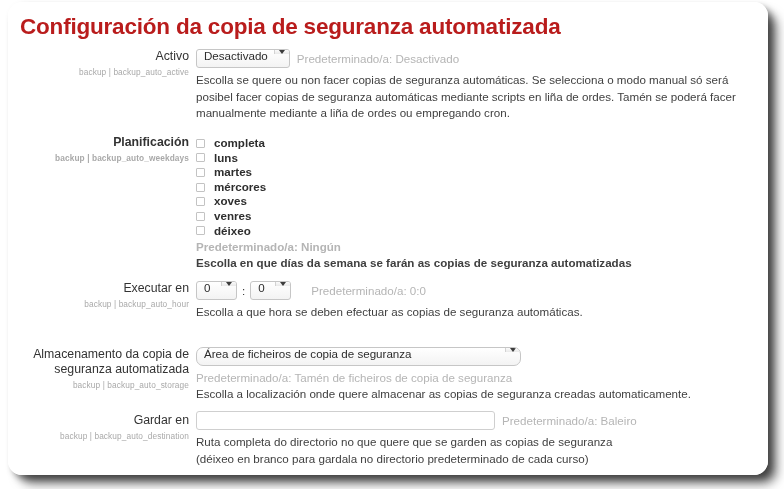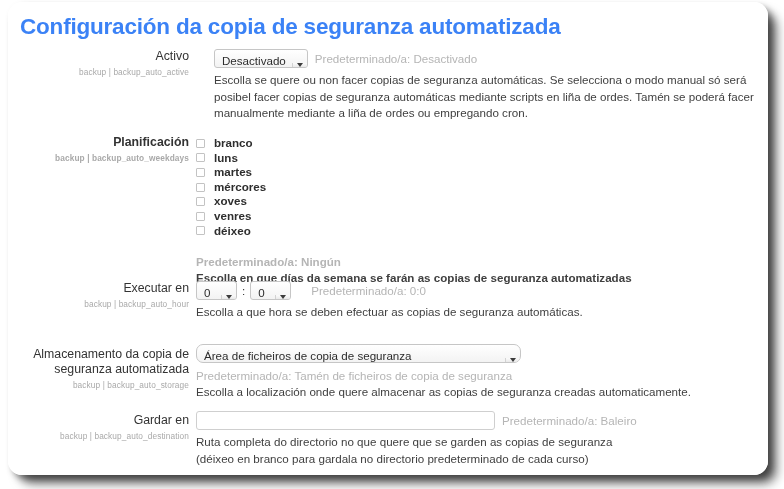--- a/index.html
+++ b/index.html
@@ -32,21 +32,21 @@
     top: 2px;
     width: 760px;
     height: 473px;
     border-radius: 14px;
     background: #ffffff;
     overflow: hidden;
   }
   #page-title {
     font-size: 22.5px;
     font-weight: bold;
-    color: #3b82f6;
+    color: #b91c1c;
     letter-spacing: -0.2px;
     margin: 12px 0 16px 12px;
     line-height: 1.15;
   }
 
   .form-row {
     position: relative;
     display: flex;
     align-items: flex-start;
   }
@@ -91,21 +91,21 @@
     color: #3f3f3f;
     line-height: 16.5px;
     max-width: 575px;
     margin-top: 4px;
   }
   .desc-text.tight { margin-top: 1px; }
 
   
   .sel {
     display: inline-flex;
-    align-items: flex-end;
+    align-items: flex-start;
     border: 1px solid #c6c6c6;
     border-radius: 3px;
     background: #fdfdfd;
     background-image: linear-gradient(#ffffff, #f3f3f3);
     height: 19px;
     box-sizing: border-box;
     font-size: 11.6px;
     color: #2c2c2c;
     overflow: hidden;
   }
@@ -174,21 +174,21 @@
     background: #ffffff;
     box-sizing: border-box;
     font-family: "Liberation Sans", sans-serif;
     font-size: 11.6px;
     color: #2c2c2c;
     padding: 0 5px;
     outline: none;
   }
 
   
-  #row-active   { position: absolute; left: 0;  top: 47px;  width: 760px; gap: 18px; }
+  #row-active   { position: absolute; left: 0;  top: 47px;  width: 760px; }
   #row-sched    { position: absolute; left: 0;  top: 133px; width: 760px; font-weight: bold; }
   #row-hour     { position: absolute; left: 0;  top: 279px; width: 760px; }
   #row-storage  { position: absolute; left: 0;  top: 342px; width: 760px; }
   #row-dest     { position: absolute; left: 0;  top: 409px; width: 760px; }
 
   #row-storage .label-col { padding-top: 3px; }
   #row-dest .label-col    { padding-top: 2px; }
   #row-sched .label-col   { padding-top: 0px; }
 </style>
 </head>
@@ -221,21 +221,21 @@
 
   <div class="form-row" id="row-sched">
     <div class="label-col">
       <span class="field-label">Planificación</span>
       <span class="field-key">backup | backup_auto_weekdays</span>
     </div>
     <div class="control-col">
       <div class="cb-list">
         <div class="cb-row">
           <span class="cbox"></span>
-          <span class="cb-label">branco</span>
+          <span class="cb-label">completa</span>
         </div>
         <div class="cb-row">
           <span class="cbox"></span>
           <span class="cb-label">luns</span>
         </div>
         <div class="cb-row">
           <span class="cbox"></span>
           <span class="cb-label">martes</span>
         </div>
         <div class="cb-row">
@@ -248,21 +248,21 @@
         </div>
         <div class="cb-row">
           <span class="cbox"></span>
           <span class="cb-label">venres</span>
         </div>
         <div class="cb-row">
           <span class="cbox"></span>
           <span class="cb-label">déixeo</span>
         </div>
       </div>
-      <div class="default-text" style="margin-top:16px;">Predeterminado/a: Ningún</div>
+      <div class="default-text" style="margin-top:1px;">Predeterminado/a: Ningún</div>
       <div class="desc-text tight">Escolla en que días da semana se farán as copias de seguranza automatizadas</div>
     </div>
   </div>
 
   <div class="form-row" id="row-hour">
     <div class="label-col">
       <span class="field-label">Executar en</span>
       <span class="field-key">backup | backup_auto_hour</span>
     </div>
     <div class="control-col">

